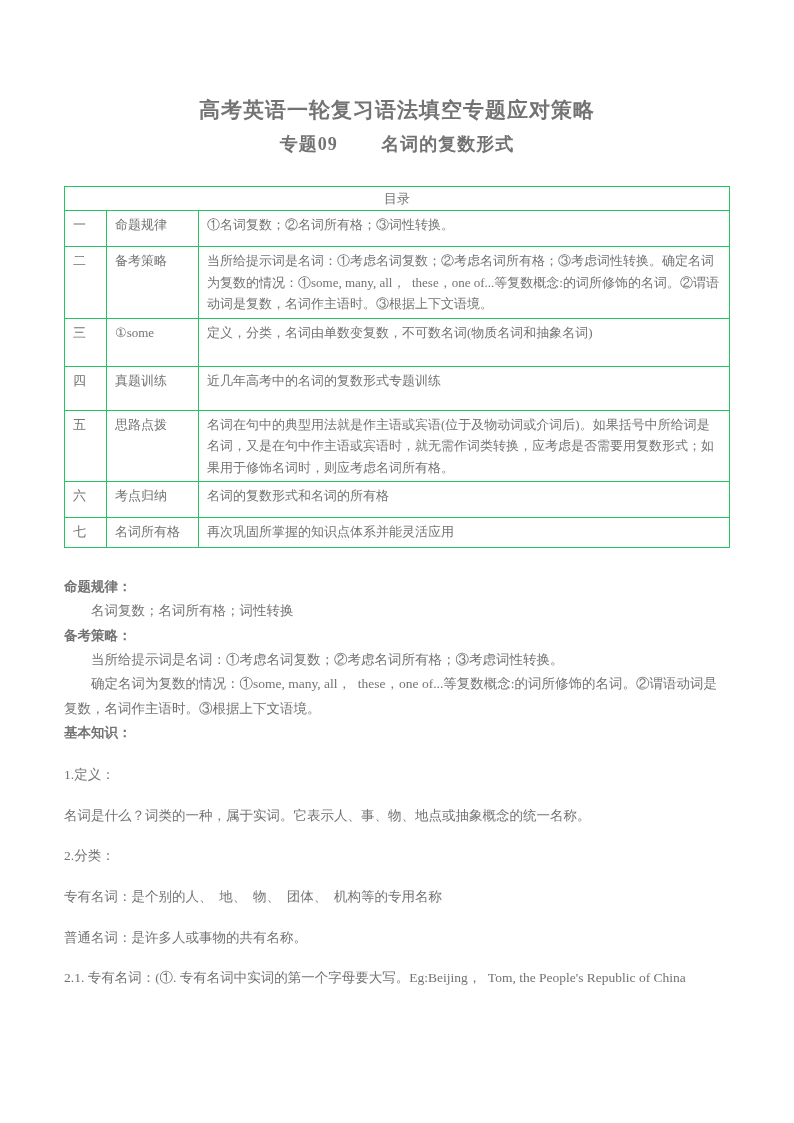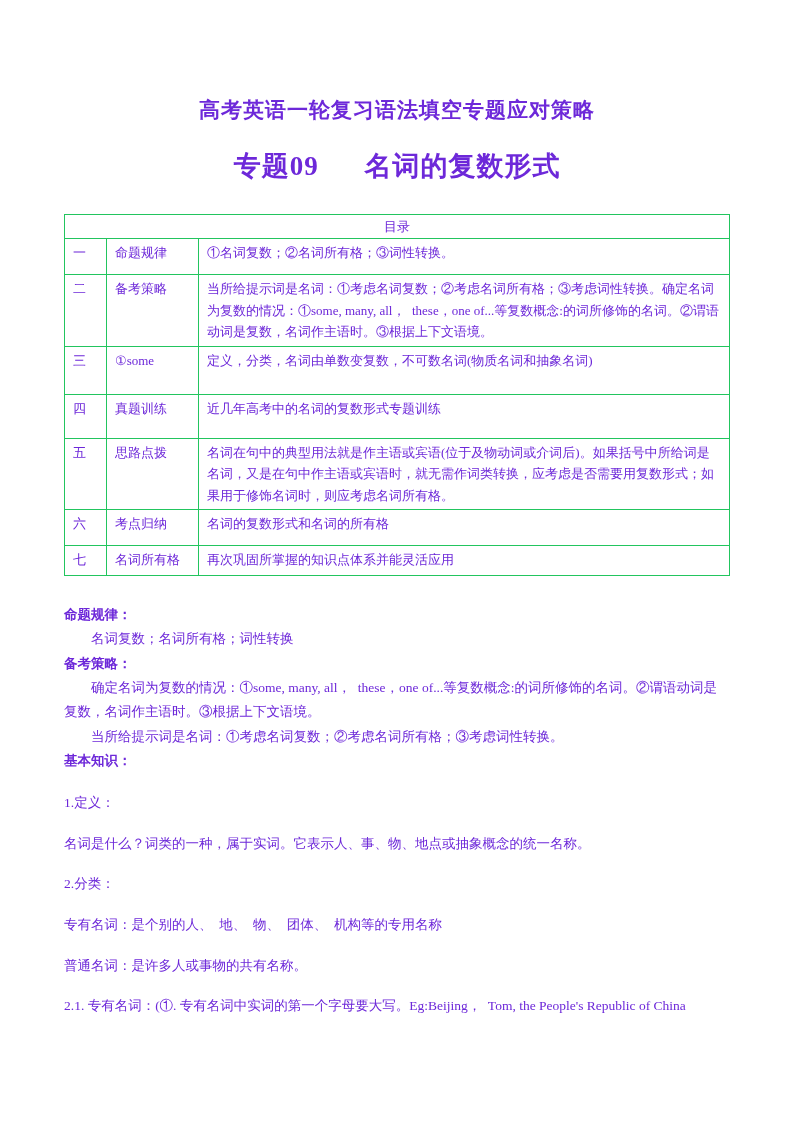--- a/index.html
+++ b/index.html
@@ -2,36 +2,36 @@
 <html><head>
 <meta charset="utf-8">
 <style>
   * { margin: 0; padding: 0; box-sizing: border-box; }
   html, body { background: #ffffff; }
   .page {
     width: 794px;
     height: 1123px;
     margin: 0 auto;
     background: #ffffff;
-    color: #6d28d9;
+    color: #737373;
     padding: 96px 64px 40px 64px;
     font-family: "Liberation Serif", "DejaVu Serif", serif;
     overflow: hidden;
   }
   .title1 {
     font-size: 21px;
     font-weight: bold;
     text-align: center;
     letter-spacing: 1px;
   }
   .title2 {
-    font-size: 27px;
+    font-size: 18px;
     font-weight: bold;
     text-align: center;
-    margin-top: 24px;
+    margin-top: 8px;
     letter-spacing: 1px;
   }
   .title2 .sub-name { margin-left: 38px; }
 
   table.toc {
     width: 100%;
     border-collapse: collapse;
     table-layout: fixed;
     margin-top: 30px;
     font-size: 13px;
@@ -124,22 +124,22 @@
         <td>名词所有格</td>
         <td>再次巩固所掌握的知识点体系并能灵活应用</td>
       </tr>
     </tbody>
   </table>
 
   <div class="body-text">
     <p class="bt-heading">命题规律：</p>
     <p class="bt-para indent">名词复数；名词所有格；词性转换</p>
     <p class="bt-heading">备考策略：</p>
+    <p class="bt-para indent">当所给提示词是名词：①考虑名词复数；②考虑名词所有格；③考虑词性转换。</p>
     <p class="bt-para indent">确定名词为复数的情况：①some, many, all，  these，one of...等复数概念:的词所修饰的名词。②谓语动词是复数，名词作主语时。③根据上下文语境。</p>
-    <p class="bt-para indent">当所给提示词是名词：①考虑名词复数；②考虑名词所有格；③考虑词性转换。</p>
     <p class="bt-heading">基本知识：</p>
     <p class="bt-para spaced">1.定义：</p>
     <p class="bt-para spaced">名词是什么？词类的一种，属于实词。它表示人、事、物、地点或抽象概念的统一名称。</p>
     <p class="bt-para spaced">2.分类：</p>
     <p class="bt-para spaced">专有名词：是个别的人、  地、  物、  团体、  机构等的专用名称</p>
     <p class="bt-para spaced">普通名词：是许多人或事物的共有名称。</p>
     <p class="bt-para spaced">2.1. 专有名词：(①. 专有名词中实词的第一个字母要大写。Eg:Beijing，  Tom, the People's Republic of China</p>
   </div>
 
 </div>

